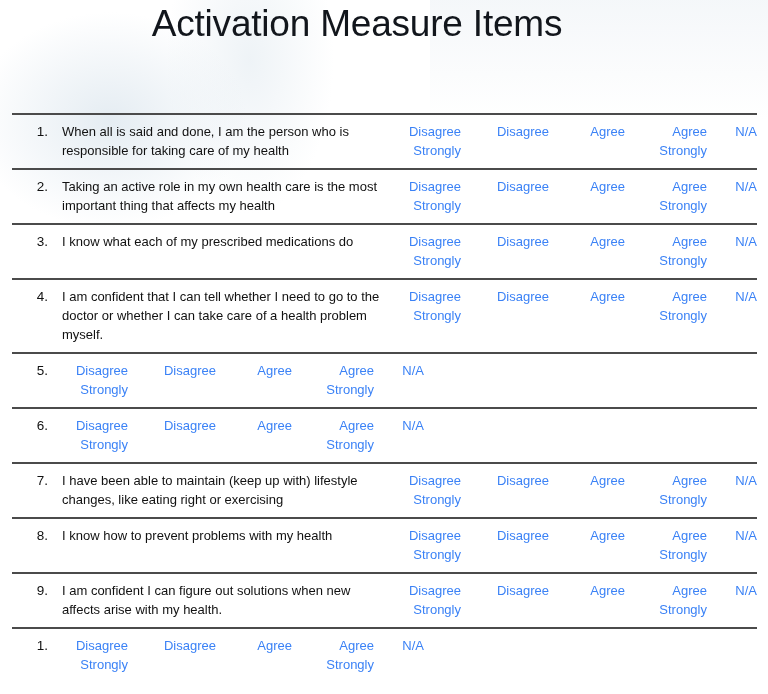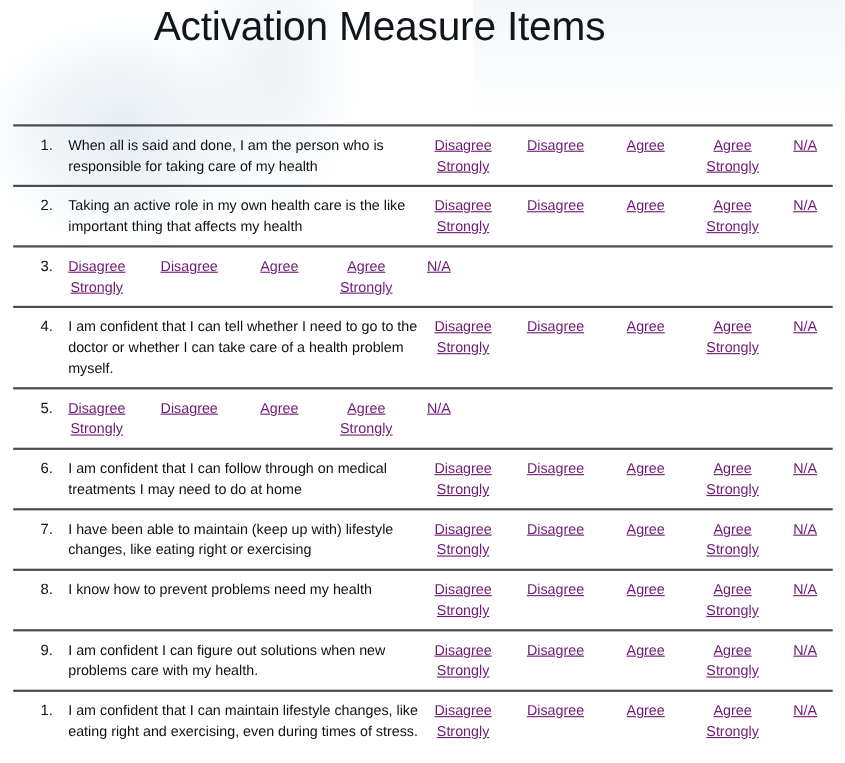--- a/index.html
+++ b/index.html
@@ -35,21 +35,21 @@
   }
 
   .slide {
     position: relative;
     width: 768px;
     height: 694px;
   }
 
   .slide-title {
     position: absolute;
-    left: 0;
+    left: 12px;
     top: 2px;
     width: 690px;
     text-align: center;
     font-size: 37px;
     line-height: 44px;
     font-weight: 400;
     color: #12161c;
     letter-spacing: -0.2px;
     white-space: nowrap;
   }
@@ -90,24 +90,23 @@
     padding-left: 14px;
     box-sizing: border-box;
     font-size: 13px;
     line-height: 19px;
     color: #111111;
   }
 
   .col-opt {
     font-size: 13px;
     line-height: 19px;
-    text-align: center;
-    color: #701a75;
+    text-align: right;
+    color: #3b82f6;
     box-sizing: border-box;
-    text-decoration: underline;
   }
   .opt-dis-strong { flex: 0 0 80px; width: 80px; }
   .opt-disagree   { flex: 0 0 88px; width: 88px; }
   .opt-agree      { flex: 0 0 76px; width: 76px; }
   .opt-agr-strong { flex: 0 0 82px; width: 82px; }
   .opt-na         { flex: 0 0 50px; width: 50px; }
 
   .opt-line { display: block; white-space: nowrap; }
 </style>
 </head>
@@ -140,21 +139,21 @@
             <span class="opt-line">Agree</span>
             <span class="opt-line">Strongly</span>
           </div>
           <div class="col-opt opt-na">
             <span class="opt-line">N/A</span>
           </div>
         </div>
         <div class="rule"></div>
         <div class="item-row">
           <div class="col-num">2.</div>
-          <div class="col-stem">Taking an active role in my own health care is the like important thing that affects my health</div>
+          <div class="col-stem">Taking an active role in my own health care is the most important thing that affects my health</div>
           <div class="col-opt opt-dis-strong">
             <span class="opt-line">Disagree</span>
             <span class="opt-line">Strongly</span>
           </div>
           <div class="col-opt opt-disagree">
             <span class="opt-line">Disagree</span>
           </div>
           <div class="col-opt opt-agree">
             <span class="opt-line">Agree</span>
           </div>
@@ -162,20 +161,21 @@
             <span class="opt-line">Agree</span>
             <span class="opt-line">Strongly</span>
           </div>
           <div class="col-opt opt-na">
             <span class="opt-line">N/A</span>
           </div>
         </div>
         <div class="rule"></div>
         <div class="item-row">
           <div class="col-num">3.</div>
+          <div class="col-stem">I know what each of my prescribed medications do</div>
           <div class="col-opt opt-dis-strong">
             <span class="opt-line">Disagree</span>
             <span class="opt-line">Strongly</span>
           </div>
           <div class="col-opt opt-disagree">
             <span class="opt-line">Disagree</span>
           </div>
           <div class="col-opt opt-agree">
             <span class="opt-line">Agree</span>
           </div>
@@ -226,21 +226,20 @@
             <span class="opt-line">Agree</span>
             <span class="opt-line">Strongly</span>
           </div>
           <div class="col-opt opt-na">
             <span class="opt-line">N/A</span>
           </div>
         </div>
         <div class="rule"></div>
         <div class="item-row">
           <div class="col-num">6.</div>
-          <div class="col-stem">I am confident that I can follow through on medical treatments I may need to do at home</div>
           <div class="col-opt opt-dis-strong">
             <span class="opt-line">Disagree</span>
             <span class="opt-line">Strongly</span>
           </div>
           <div class="col-opt opt-disagree">
             <span class="opt-line">Disagree</span>
           </div>
           <div class="col-opt opt-agree">
             <span class="opt-line">Agree</span>
           </div>
@@ -270,21 +269,21 @@
             <span class="opt-line">Agree</span>
             <span class="opt-line">Strongly</span>
           </div>
           <div class="col-opt opt-na">
             <span class="opt-line">N/A</span>
           </div>
         </div>
         <div class="rule"></div>
         <div class="item-row">
           <div class="col-num">8.</div>
-          <div class="col-stem">I know how to prevent problems need my health</div>
+          <div class="col-stem">I know how to prevent problems with my health</div>
           <div class="col-opt opt-dis-strong">
             <span class="opt-line">Disagree</span>
             <span class="opt-line">Strongly</span>
           </div>
           <div class="col-opt opt-disagree">
             <span class="opt-line">Disagree</span>
           </div>
           <div class="col-opt opt-agree">
             <span class="opt-line">Agree</span>
           </div>
@@ -292,21 +291,21 @@
             <span class="opt-line">Agree</span>
             <span class="opt-line">Strongly</span>
           </div>
           <div class="col-opt opt-na">
             <span class="opt-line">N/A</span>
           </div>
         </div>
         <div class="rule"></div>
         <div class="item-row">
           <div class="col-num">9.</div>
-          <div class="col-stem">I am confident I can figure out solutions when new problems care with my health.</div>
+          <div class="col-stem">I am confident I can figure out solutions when new affects arise with my health.</div>
           <div class="col-opt opt-dis-strong">
             <span class="opt-line">Disagree</span>
             <span class="opt-line">Strongly</span>
           </div>
           <div class="col-opt opt-disagree">
             <span class="opt-line">Disagree</span>
           </div>
           <div class="col-opt opt-agree">
             <span class="opt-line">Agree</span>
           </div>
@@ -314,21 +313,20 @@
             <span class="opt-line">Agree</span>
             <span class="opt-line">Strongly</span>
           </div>
           <div class="col-opt opt-na">
             <span class="opt-line">N/A</span>
           </div>
         </div>
         <div class="rule"></div>
         <div class="item-row">
           <div class="col-num">1.</div>
-          <div class="col-stem">I am confident that I can maintain lifestyle changes, like eating right and exercising, even during times of stress.</div>
           <div class="col-opt opt-dis-strong">
             <span class="opt-line">Disagree</span>
             <span class="opt-line">Strongly</span>
           </div>
           <div class="col-opt opt-disagree">
             <span class="opt-line">Disagree</span>
           </div>
           <div class="col-opt opt-agree">
             <span class="opt-line">Agree</span>
           </div>

